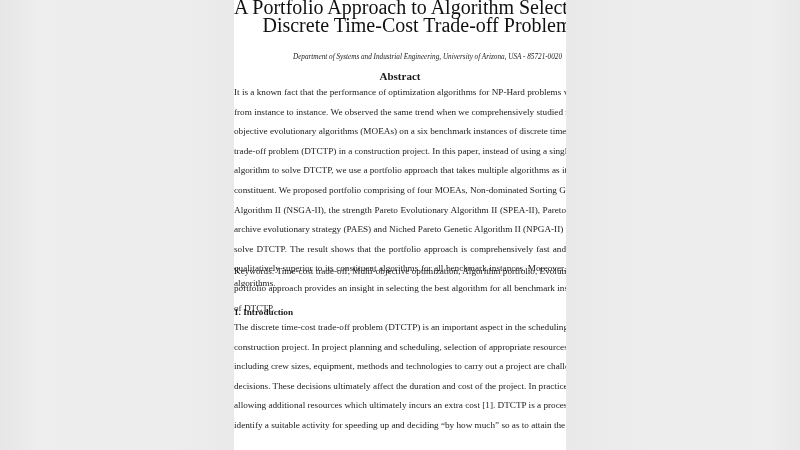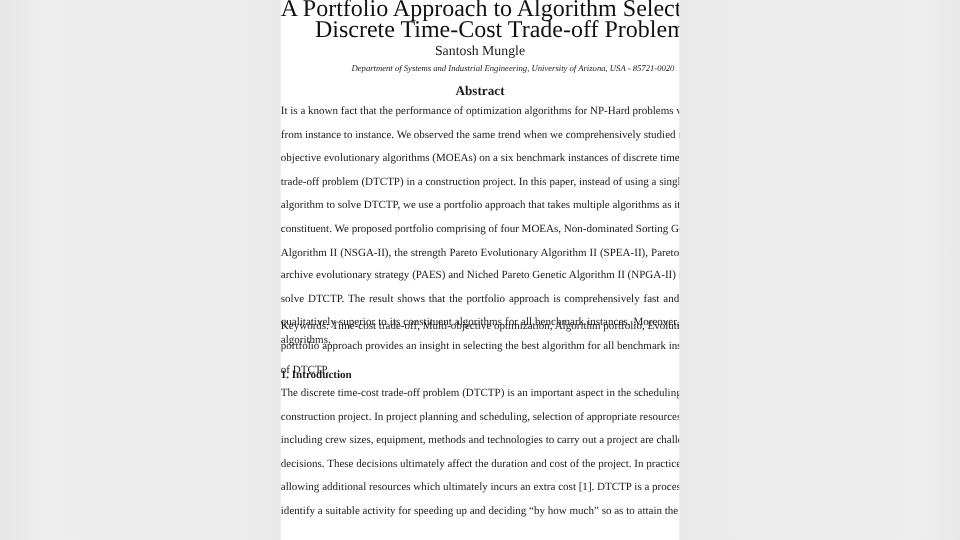--- a/index.html
+++ b/index.html
@@ -120,21 +120,20 @@
     .intro-body { top: 318px; }
   </style>
 </head>
 <body>
 
 <div class="bg-right"></div>
 
 <div class="page">
   <div class="title l1">A Portfolio Approach to Algorithm Selection for</div>
   <div class="title l2">Discrete Time-Cost Trade-off Problem</div>
-  <div class="author">Santosh Mungle</div>
   <div class="affil">Department of Systems and Industrial Engineering, University of Arizona, USA - 85721-0020</div>
 
   <div class="abs-head">Abstract</div>
 
   <div class="para abstract-body">
     <span class="ln">It is a known fact that the performance of optimization algorithms for NP-Hard problems vary</span>
     <span class="ln">from instance to instance. We observed the same trend when we comprehensively studied multi-</span>
     <span class="ln">objective evolutionary algorithms (MOEAs) on a six benchmark instances of discrete time-cost</span>
     <span class="ln">trade-off problem (DTCTP) in a construction project. In this paper, instead of using a single</span>
     <span class="ln">algorithm to solve DTCTP, we use a portfolio approach that takes multiple algorithms as its</span>

